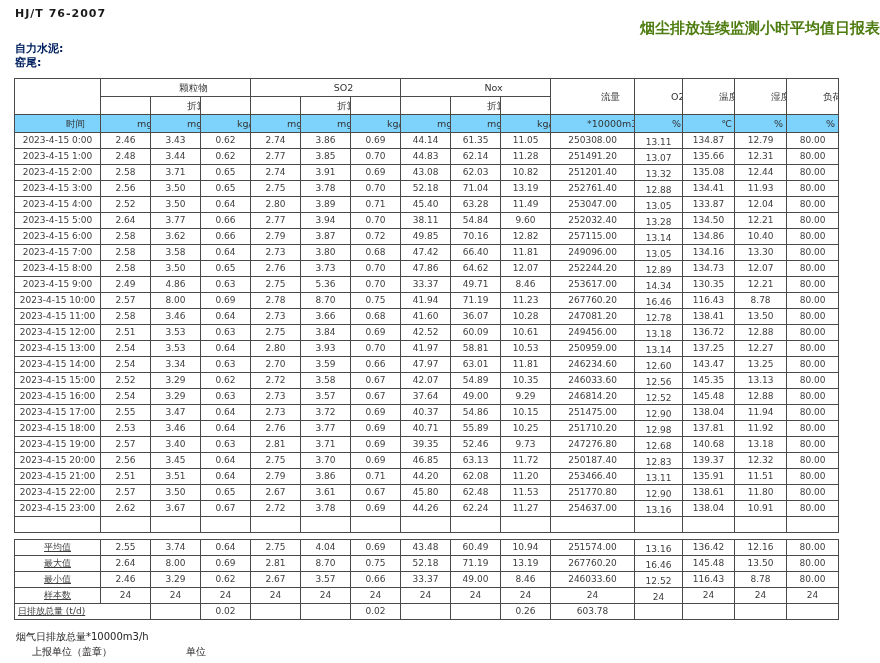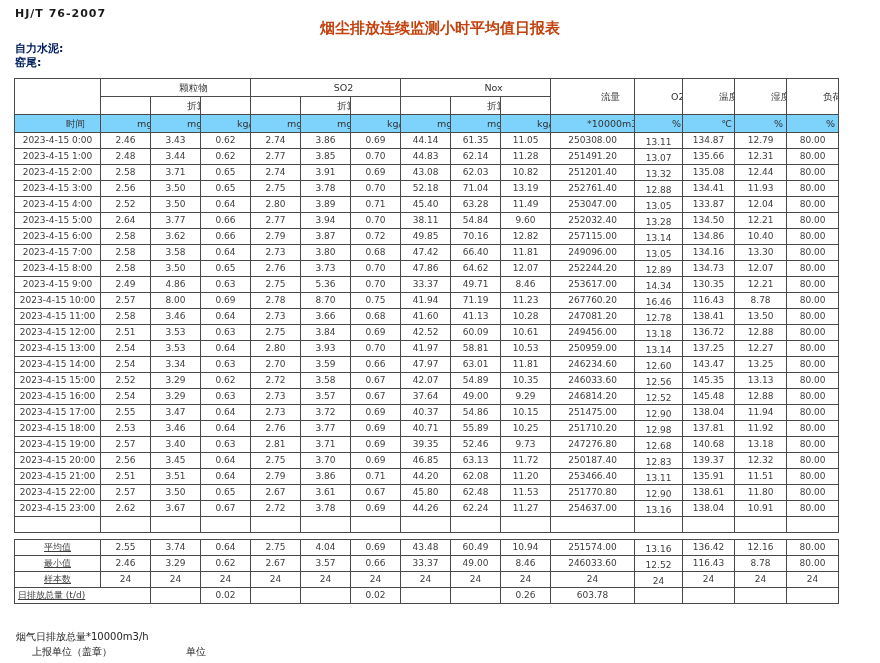--- a/index.html
+++ b/index.html
@@ -4,21 +4,21 @@
 <style>
   html,body { margin:0; padding:0; background:#ffffff; }
   .page {
     position:relative; width:880px; height:663px;
     background:#ffffff; overflow:hidden;
     font-family:"DejaVu Sans", "Liberation Sans", sans-serif;
     color:#333;
   }
   .std-no { position:absolute; top:7px; left:15px; font-size:11px; font-weight:bold; color:#1a1a1a; letter-spacing:1px; }
   .title  { position:absolute; top:19px; left:0; width:880px; box-sizing:border-box; 
-            text-align:center; font-size:15px; font-weight:bold; color:#c2410c; }
+            text-align:right; font-size:15px; font-weight:bold; color:#4d7c0f; }
   .company{ position:absolute; top:41px; left:15px; font-size:11px; font-weight:bold; color:#002060; }
   .site   { position:absolute; top:55px; left:15px; font-size:11px; font-weight:bold; color:#002060; }
   .date   { position:absolute; top:63px; left:0; width:838px; text-align:right; font-size:10px; color:#222; }
 
   .tables { position:absolute; top:78px; left:14px; width:824px; }
   table { border-collapse:collapse; table-layout:fixed; width:824px; }
   td {
     border:1px solid #4a4a4a; padding:0; height:15px; line-height:15px;
     font-size:9px; text-align:center; color:#3d3d3d;
     overflow:hidden; white-space:nowrap;
@@ -292,21 +292,21 @@
           </tr>
           <tr>
             <td>2023-4-15 11:00</td>
             <td>2.58</td>
             <td>3.46</td>
             <td>0.64</td>
             <td>2.73</td>
             <td>3.66</td>
             <td>0.68</td>
             <td>41.60</td>
-            <td>41.13</td>
+            <td>36.07</td>
             <td>10.28</td>
             <td>247081.20</td>
             <td class="o2shift">12.78</td>
             <td>138.41</td>
             <td>13.50</td>
             <td>80.00</td>
           </tr>
           <tr>
             <td>2023-4-15 12:00</td>
             <td>2.51</td>
@@ -561,20 +561,37 @@
             <td>43.48</td>
             <td>60.49</td>
             <td>10.94</td>
             <td>251574.00</td>
             <td class="o2shift">13.16</td>
             <td>136.42</td>
             <td>12.16</td>
             <td>80.00</td>
           </tr>
           <tr>
+            <td class="sumlabel">最大值</td>
+            <td>2.64</td>
+            <td>8.00</td>
+            <td>0.69</td>
+            <td>2.81</td>
+            <td>8.70</td>
+            <td>0.75</td>
+            <td>52.18</td>
+            <td>71.19</td>
+            <td>13.19</td>
+            <td>267760.20</td>
+            <td class="o2shift">16.46</td>
+            <td>145.48</td>
+            <td>13.50</td>
+            <td>80.00</td>
+          </tr>
+          <tr>
             <td class="sumlabel">最小值</td>
             <td>2.46</td>
             <td>3.29</td>
             <td>0.62</td>
             <td>2.67</td>
             <td>3.57</td>
             <td>0.66</td>
             <td>33.37</td>
             <td>49.00</td>
             <td>8.46</td>

